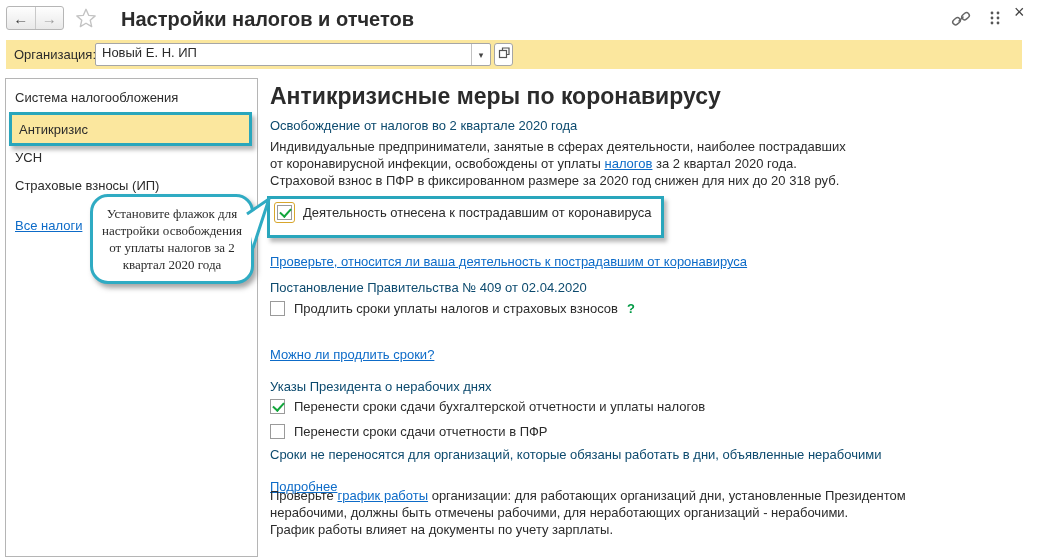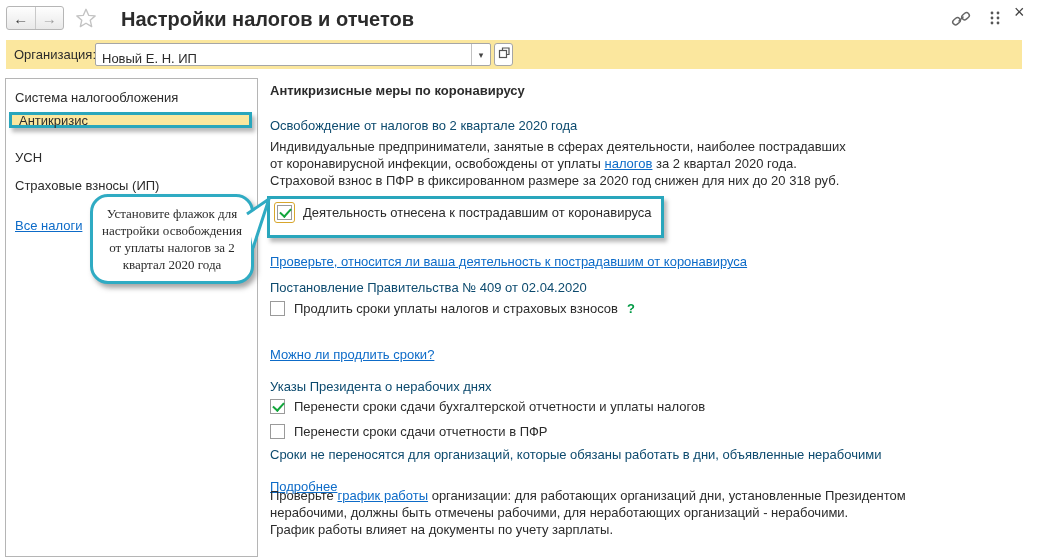--- a/index.html
+++ b/index.html
@@ -20,45 +20,45 @@
   .hdr-icon { position:absolute; top:9px; cursor:pointer; color:#555; }
   .hdr-link { left:951px; top:10px; }
   .hdr-dots { left:989px; top:10px; }
   .hdr-close { left:1014px; top:3px; font-size:18px; color:#444; line-height:18px; }
 
   
   .orgbar { position:absolute; left:6px; top:40px; width:1016px; height:29px; background:#fbe79e; }
   .orgbar .lbl { position:absolute; left:8px; top:0; line-height:29px; color:#2b2b2b; }
   .orgfield { position:absolute; left:89px; top:3px; width:396px; height:23px; background:#fff;
     border:1px solid #a6a6a6; border-radius:2px; display:flex; }
-  .orgfield .val { flex:1; padding:7px 6px; white-space:nowrap; overflow:hidden; }
+  .orgfield .val { flex:1; padding:1px 6px; white-space:nowrap; overflow:hidden; }
   .orgfield .drop { width:19px; border-left:1px solid #c2c2c2; display:flex; align-items:center;
     justify-content:center; font-size:9px; color:#444; cursor:pointer; }
   .orgopen { position:absolute; left:488px; top:3px; width:19px; height:23px; background:#fff;
     border:1px solid #a6a6a6; border-radius:3px; display:flex; align-items:center; justify-content:center; cursor:pointer; }
 
   
   .panel { position:absolute; left:5px; top:78px; width:253px; height:479px;
     border:1px solid #b5b5b5; background:#fff; }
   .side-item { position:absolute; left:9px; color:#2b2b2b; cursor:pointer; white-space:nowrap; }
   .hl { border:3px solid #29a6bc; box-shadow:3px 4px 4px rgba(100,100,100,.45); }
-  .side-sel { position:absolute; left:3px; top:33px; width:243px; height:16px;
+  .side-sel { position:absolute; left:3px; top:33px; width:243px; height:34px;
     background:#fbe79e; display:flex; align-items:center; padding-left:7px; cursor:pointer; }
   a.lnk { color:#0d6bc8; text-decoration:underline; cursor:pointer; white-space:nowrap;margin-top:16px; }
 
   
   .bubble { position:absolute; left:90px; top:194px; width:164px; z-index:5;
     background:#fff; border:3px solid #2fabc3; border-radius:18px;
     box-shadow:3px 4px 5px rgba(80,80,80,.5);
     padding:8px 8px; text-align:center; line-height:17px; color:#2b2b2b;font-family:Liberation Serif, serif; }
   .bubble-tail { position:absolute; left:246px; top:197px; z-index:6; }
 
   
   .m { position:absolute; left:270px; white-space:nowrap; }
-  .h1 { font-size:13px; font-weight:600; color:#2b2b2b; }
+  .h1 { font-size:23px; font-weight:600; color:#2b2b2b; }
   .green { color:#0c4a6e; }
   .row { display:inline-flex; align-items:center; gap:9px; }
   .cb { width:15px; height:15px; min-width:15px; border:1px solid #9a9a9a; background:#fff;
     display:inline-block; position:relative; cursor:pointer; }
   .cb[data-checked="true"]::after { content:""; position:absolute; left:2px; top:2px;
     width:9px; height:5px; border-left:2.5px solid #12a63c; border-bottom:2.5px solid #12a63c;
     transform:rotate(-48deg); }
   .cb-ring { display:inline-flex; padding:2px; border:1px solid #d8a62c; border-radius:3px; background:#fff; }
   .checkrow-hl { position:absolute; left:267px; top:196px; z-index:4; background:#fff;
     display:inline-flex; align-items:center; gap:8px; padding:3px 9px 12px 4px; }

